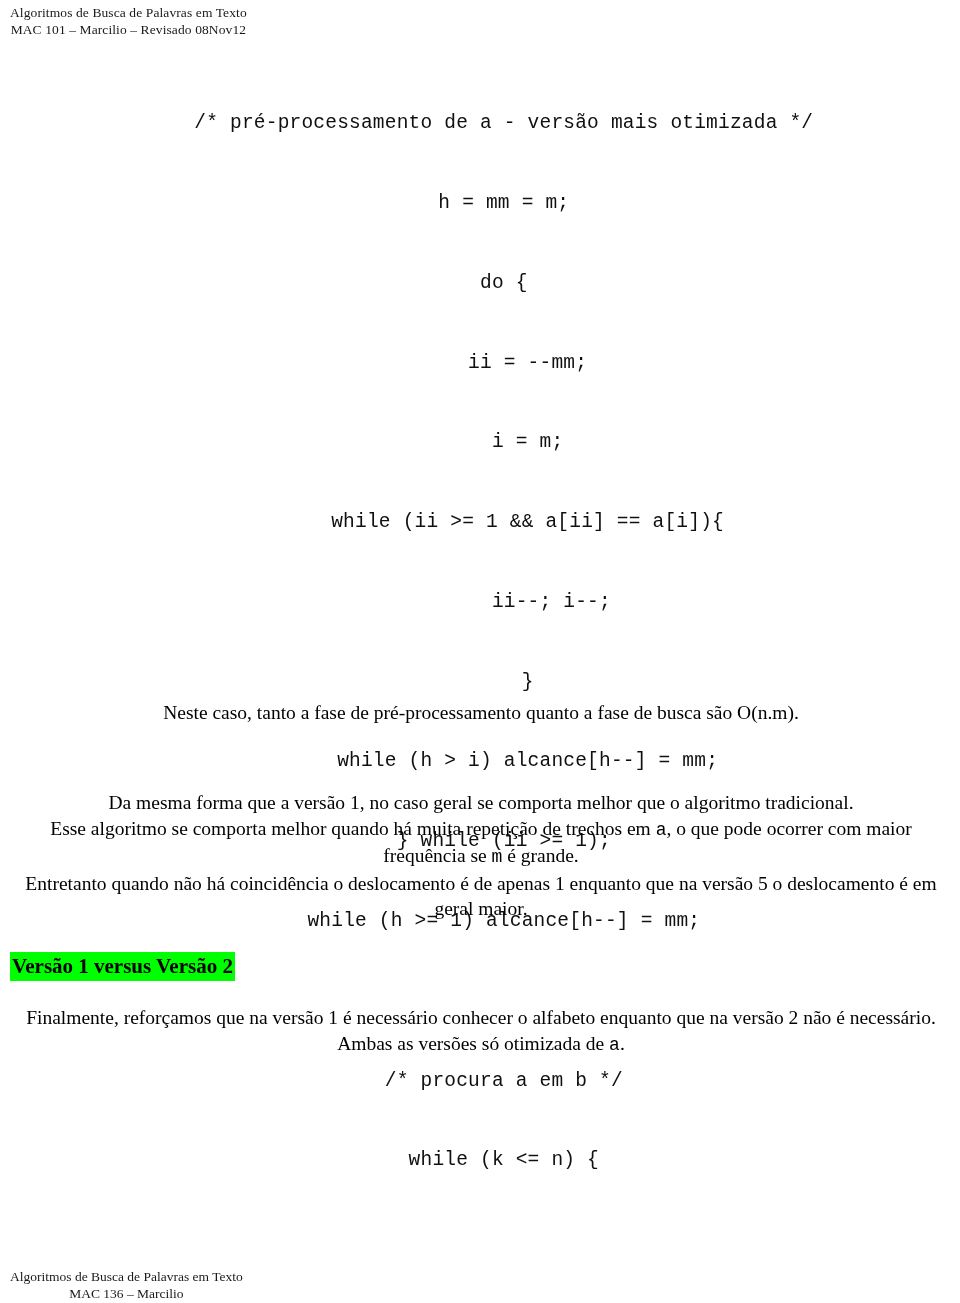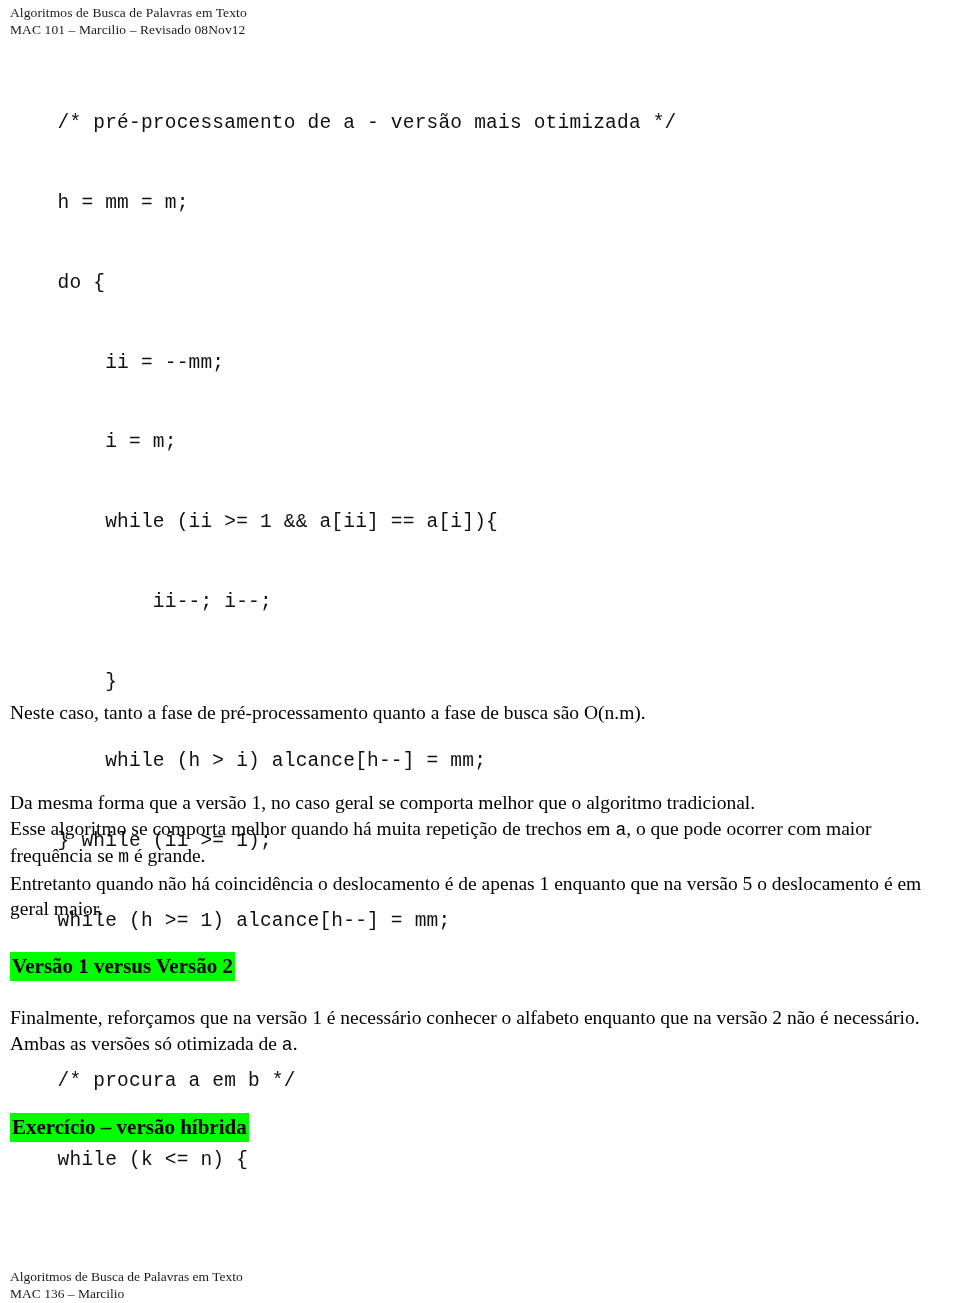--- a/index.html
+++ b/index.html
@@ -13,20 +13,21 @@
     position: relative;
     overflow: hidden;
     font-family: "Liberation Serif", "DejaVu Serif", serif;
     color: #000000;
   }
   .page {
     position: relative;
     width: 872px;
     height: 1303px;
     box-sizing: border-box;
+    text-align: center;
   }
 
   
   .running-header {
     position: absolute;
     left: 10px;
     top: 4px;
     font-family: "Liberation Serif", "DejaVu Serif", serif;
     font-size: 13.5px;
     line-height: 17px;
@@ -143,23 +144,20 @@
 
   <div class="hl-heading" style="top:952px;border-radius:11px;">
     <span>Versão 1 versus Versão 2</span>
   </div>
 
   <div class="prose" style="top:1005px;">
     <p>Finalmente, reforçamos que na versão 1 é necessário conhecer o alfabeto enquanto que na versão 2 não é necessário.</p>
     <p><span>Ambas as versões só otimizada de </span><span class="mono">a</span><span>.</span></p>
   </div>
 
-  <div class="hl-heading" style="top:1113px;">
-    <span>Exercício – versão híbrida</span>
-  </div>
 
 
   <div class="running-footer">
     <div>Algoritmos de Busca de Palavras em Texto</div>
     <div>MAC 136 – Marcilio</div>
   </div>
 
 </div>
 
 </body></html>

